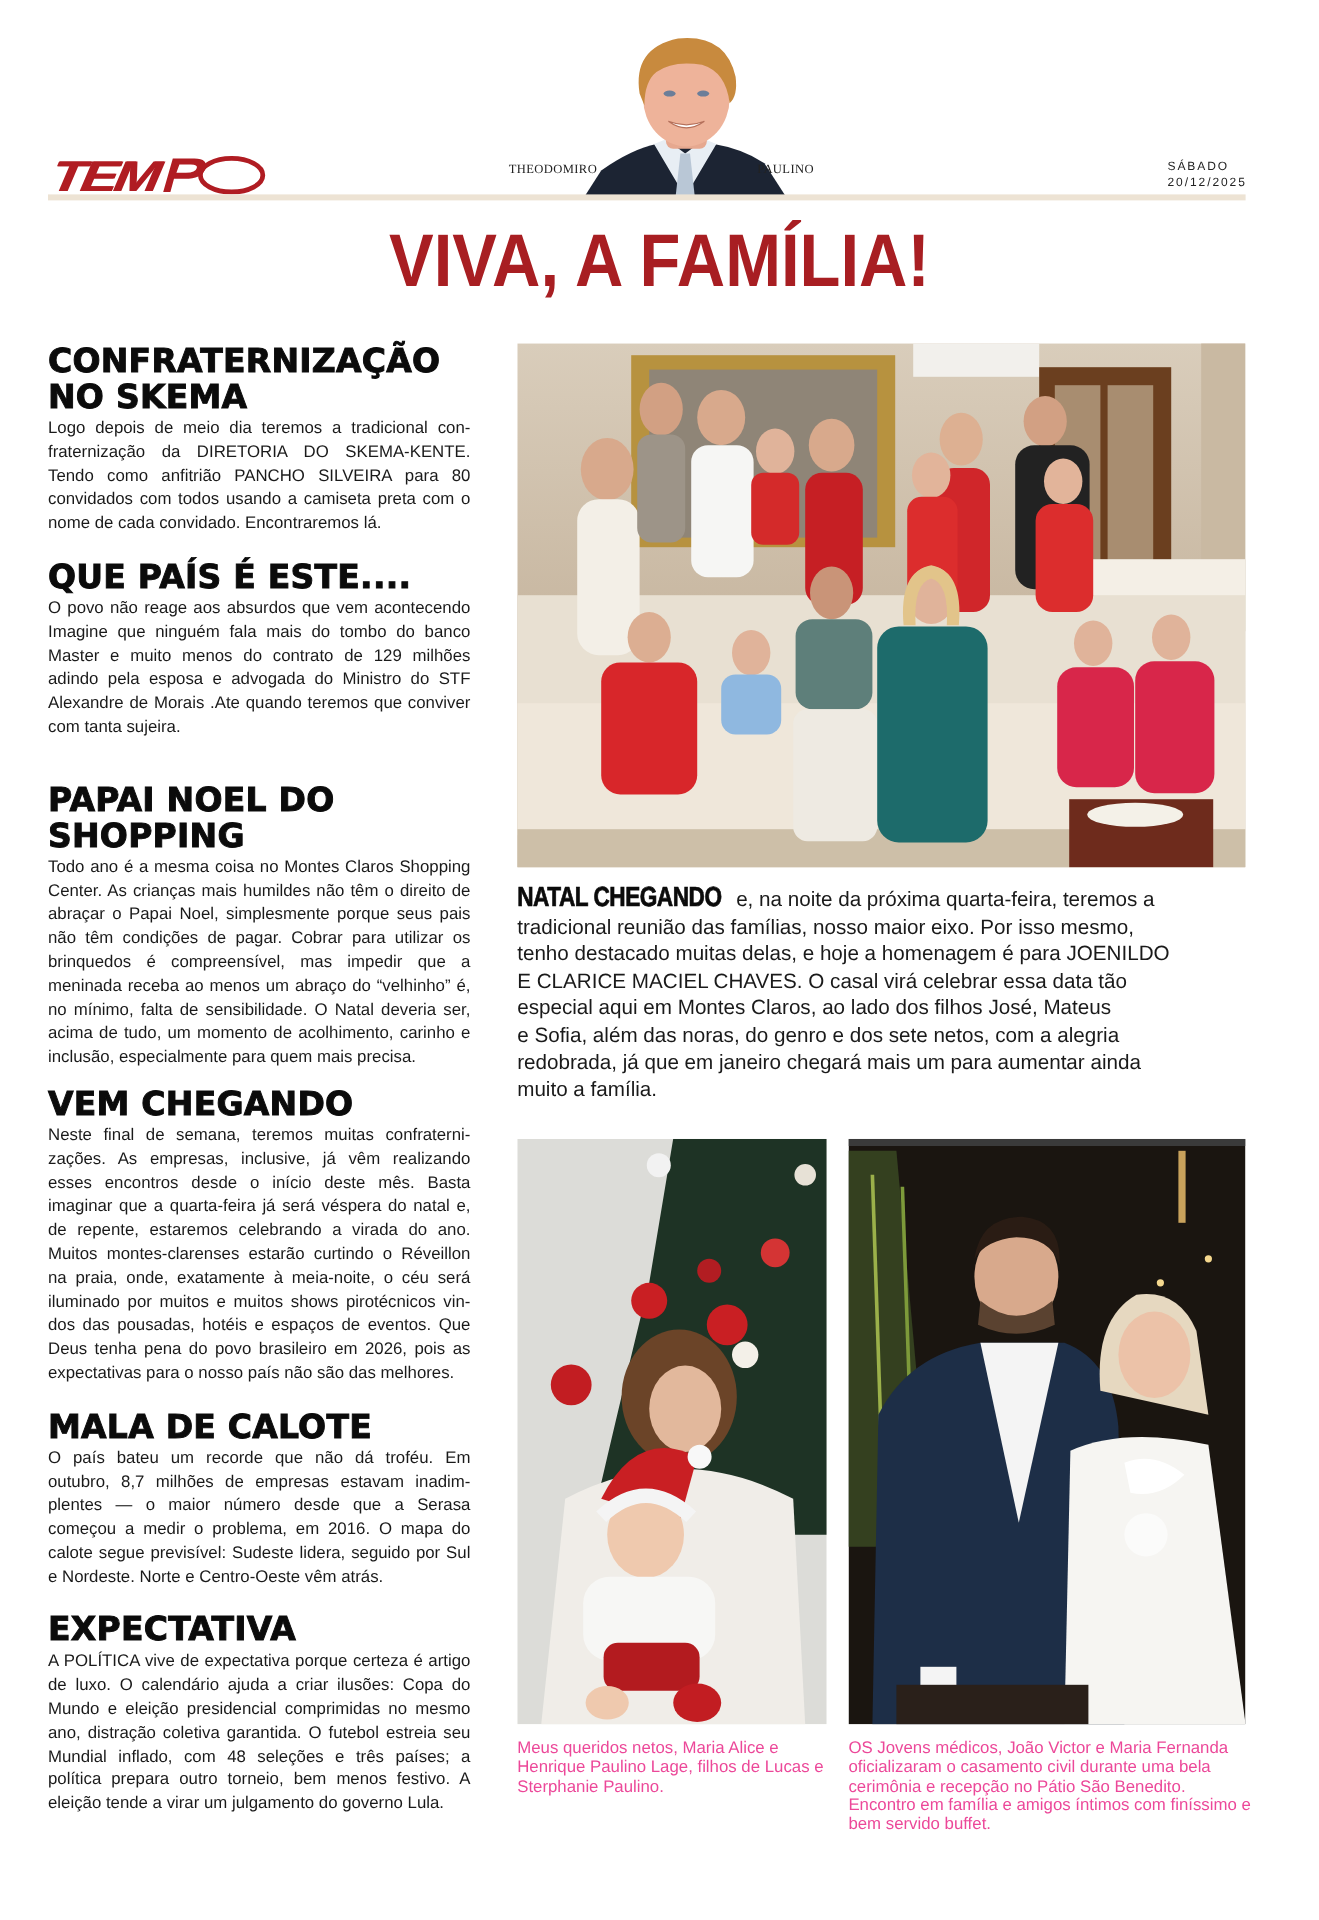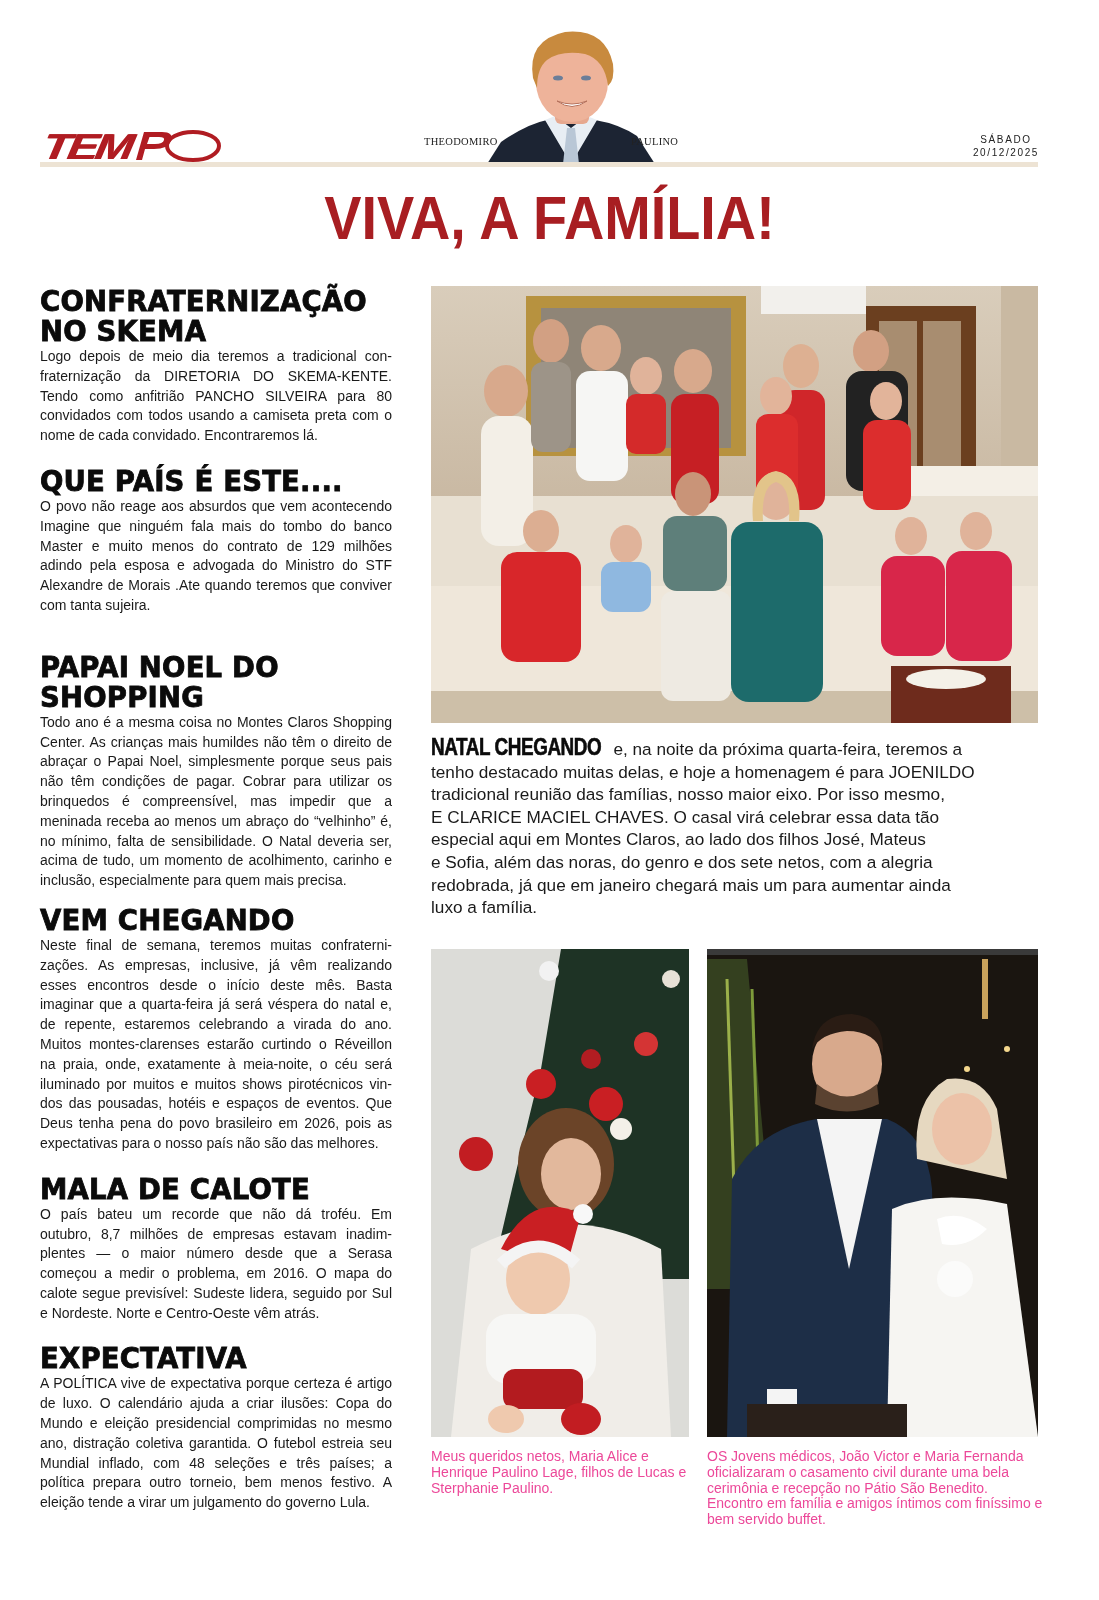--- a/index.html
+++ b/index.html
@@ -13,21 +13,21 @@
   .logo-thin { position: relative; margin-left: 2px; width: 92px; height: 34px; }
   .logo-thin svg { display: block; }
   .rule { position: absolute; left: 40px; width: 998px; top: 162px; height: 5px; background: #ede3d4; }
 
   .byline { position: absolute; top: 136px; font-family: "Liberation Serif", serif; font-size: 10.5px; letter-spacing: 0.3px; color: #222; }
   .byline.first { left: 424px; }
   .byline.last { left: 631px; font-family: Liberation Serif, serif; }
 
   .portrait { position: absolute; left: 487px; top: 24px; width: 168px; height: 140px; }
 
-  .dateblock { position: absolute; right: 60px; top: 133px; text-align: center; font-size: 10px; letter-spacing: 1.6px; color: #222; line-height: 13px; }
+  .dateblock { position: absolute; right: 60px; top: 133px; text-align: left; font-size: 10px; letter-spacing: 1.6px; color: #222; line-height: 13px; }
 
   
   .headline { position: absolute; left: 0; top: 180px; width: 1099px; text-align: center; font-family: "Liberation Sans", sans-serif; font-weight: 900; font-size: 62px; line-height: 76px; color: #a81e22; letter-spacing: 0px; transform: scaleX(0.9); }
 
   
   .leftcol { position: absolute; left: 40px; top: 286px; width: 352px; }
   .section { margin-bottom: 14px; }
   .section h2 { font-family: "DejaVu Sans", sans-serif; font-weight: 900; font-size: 27.5px; line-height: 30px; color: #0b0b0b; letter-spacing: 0.2px; -webkit-text-stroke: 0.8px #0b0b0b; }
   .section p { font-size: 14px; line-height: 19.8px; text-align: justify; hyphens: manual; color: #1a1a1a; margin-top: 1px; }
 
@@ -187,27 +187,27 @@
         <rect x="515" y="265" width="66" height="110" rx="16" fill="#d8264a"></rect>
     </g>
 
     <rect x="460" y="380" width="120" height="57" fill="#6e2b1c"></rect>
     <ellipse cx="515" cy="393" rx="40" ry="10" fill="#f4f1e8"></ellipse>
   </svg>
 </figure>
 
 <div class="natal">
   <div><span class="kicker">NATAL CHEGANDO</span><span> e, na noite da próxima quarta-feira, teremos a</span></div>
+  <div>tradicional reunião das famílias, nosso maior eixo. Por isso mesmo,</div>
   <div>tenho destacado muitas delas, e hoje a homenagem é para JOENILDO</div>
-  <div>tradicional reunião das famílias, nosso maior eixo. Por isso mesmo,</div>
   <div>E CLARICE MACIEL CHAVES. O casal virá celebrar essa data tão</div>
   <div>especial aqui em Montes Claros, ao lado dos filhos José, Mateus</div>
   <div>e Sofia, além das noras, do genro e dos sete netos, com a alegria</div>
   <div>redobrada, já que em janeiro chegará mais um para aumentar ainda</div>
-  <div>luxo a família.</div>
+  <div>muito a família.</div>
 </div>
 
 <figure class="photo photo-kids">
   <svg viewBox="0 0 258 488" preserveAspectRatio="none" aria-label="Maria Alice e Henrique em frente à árvore de Natal">
     <rect width="258" height="488" fill="#dcdcd8"></rect>
 
     <path d="M130 0 L258 0 L258 330 L60 330 Q90 200 110 120 Z" fill="#1e3325"></path>
     <circle cx="45" cy="205" r="17" fill="#c21d22"></circle>
     <circle cx="118" cy="22" r="10" fill="#f2f2f2"></circle>
     <circle cx="215" cy="95" r="12" fill="#d43434"></circle>

